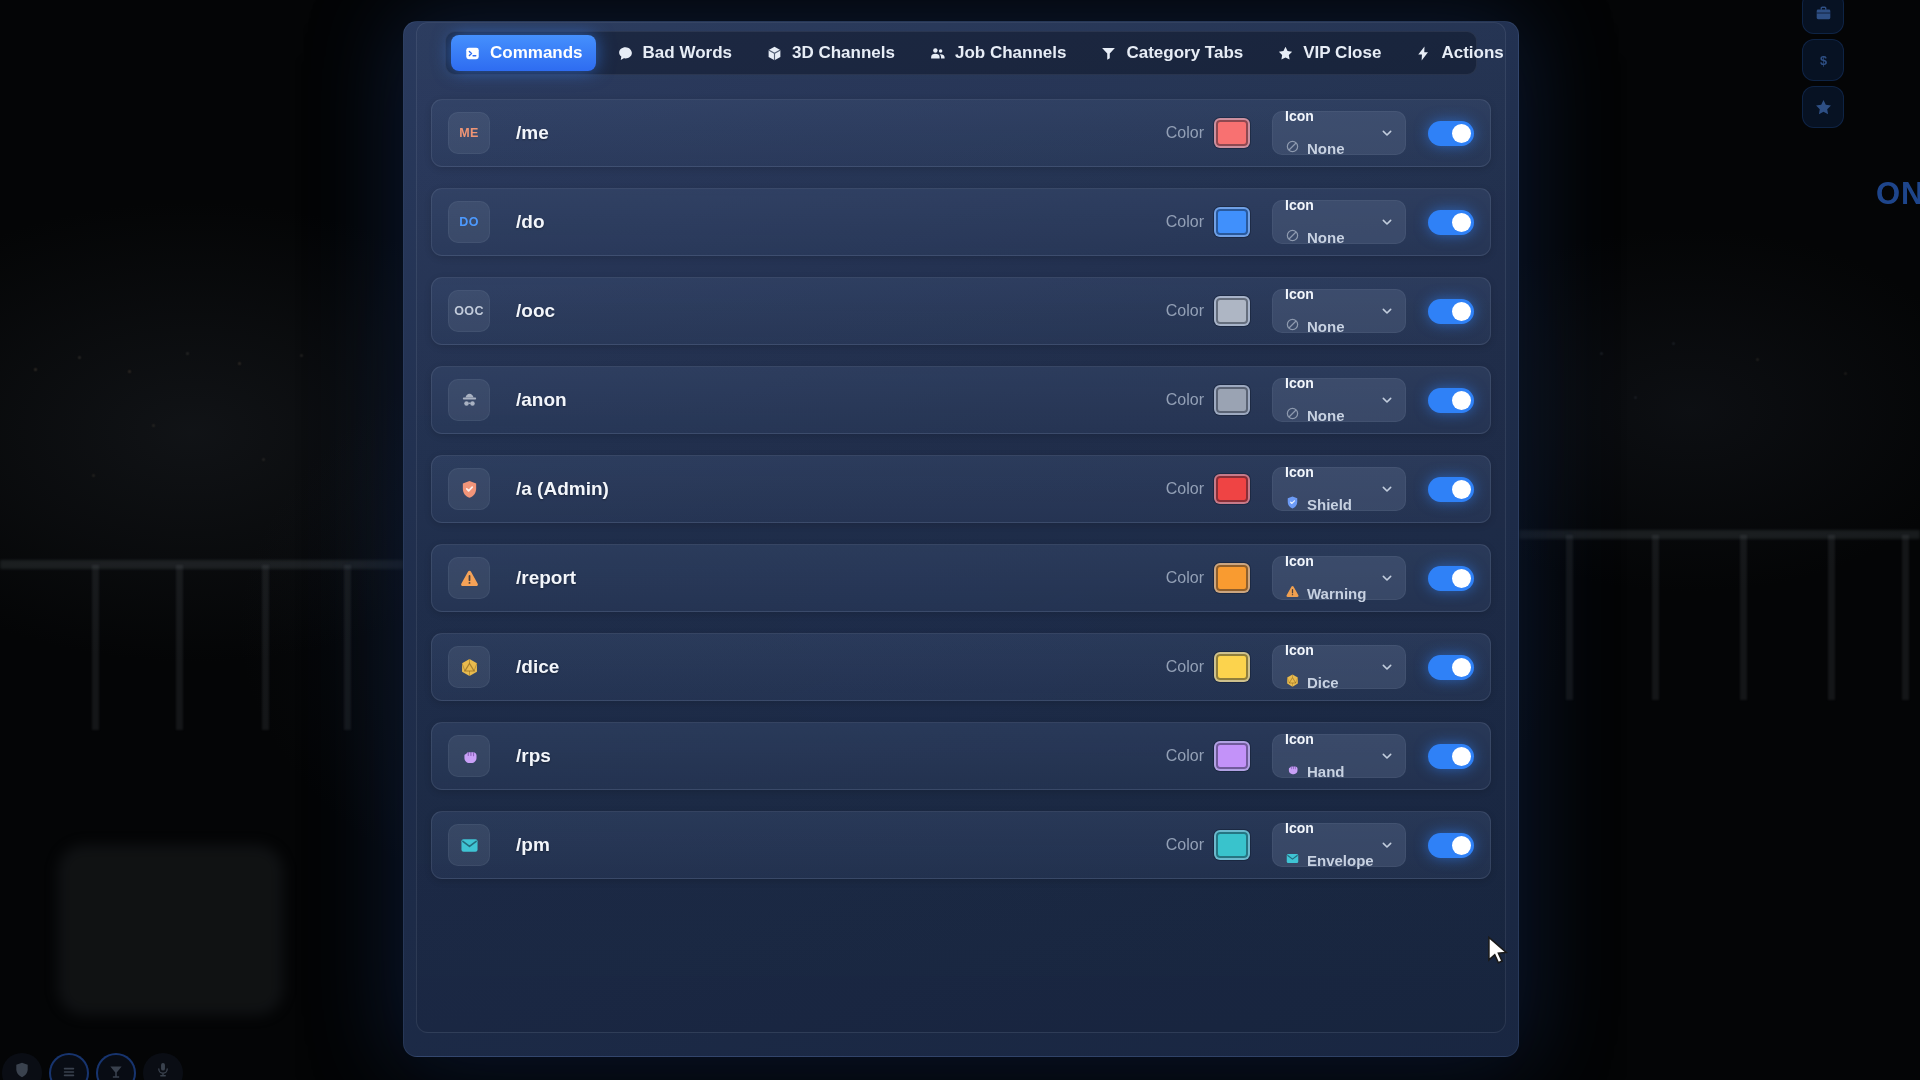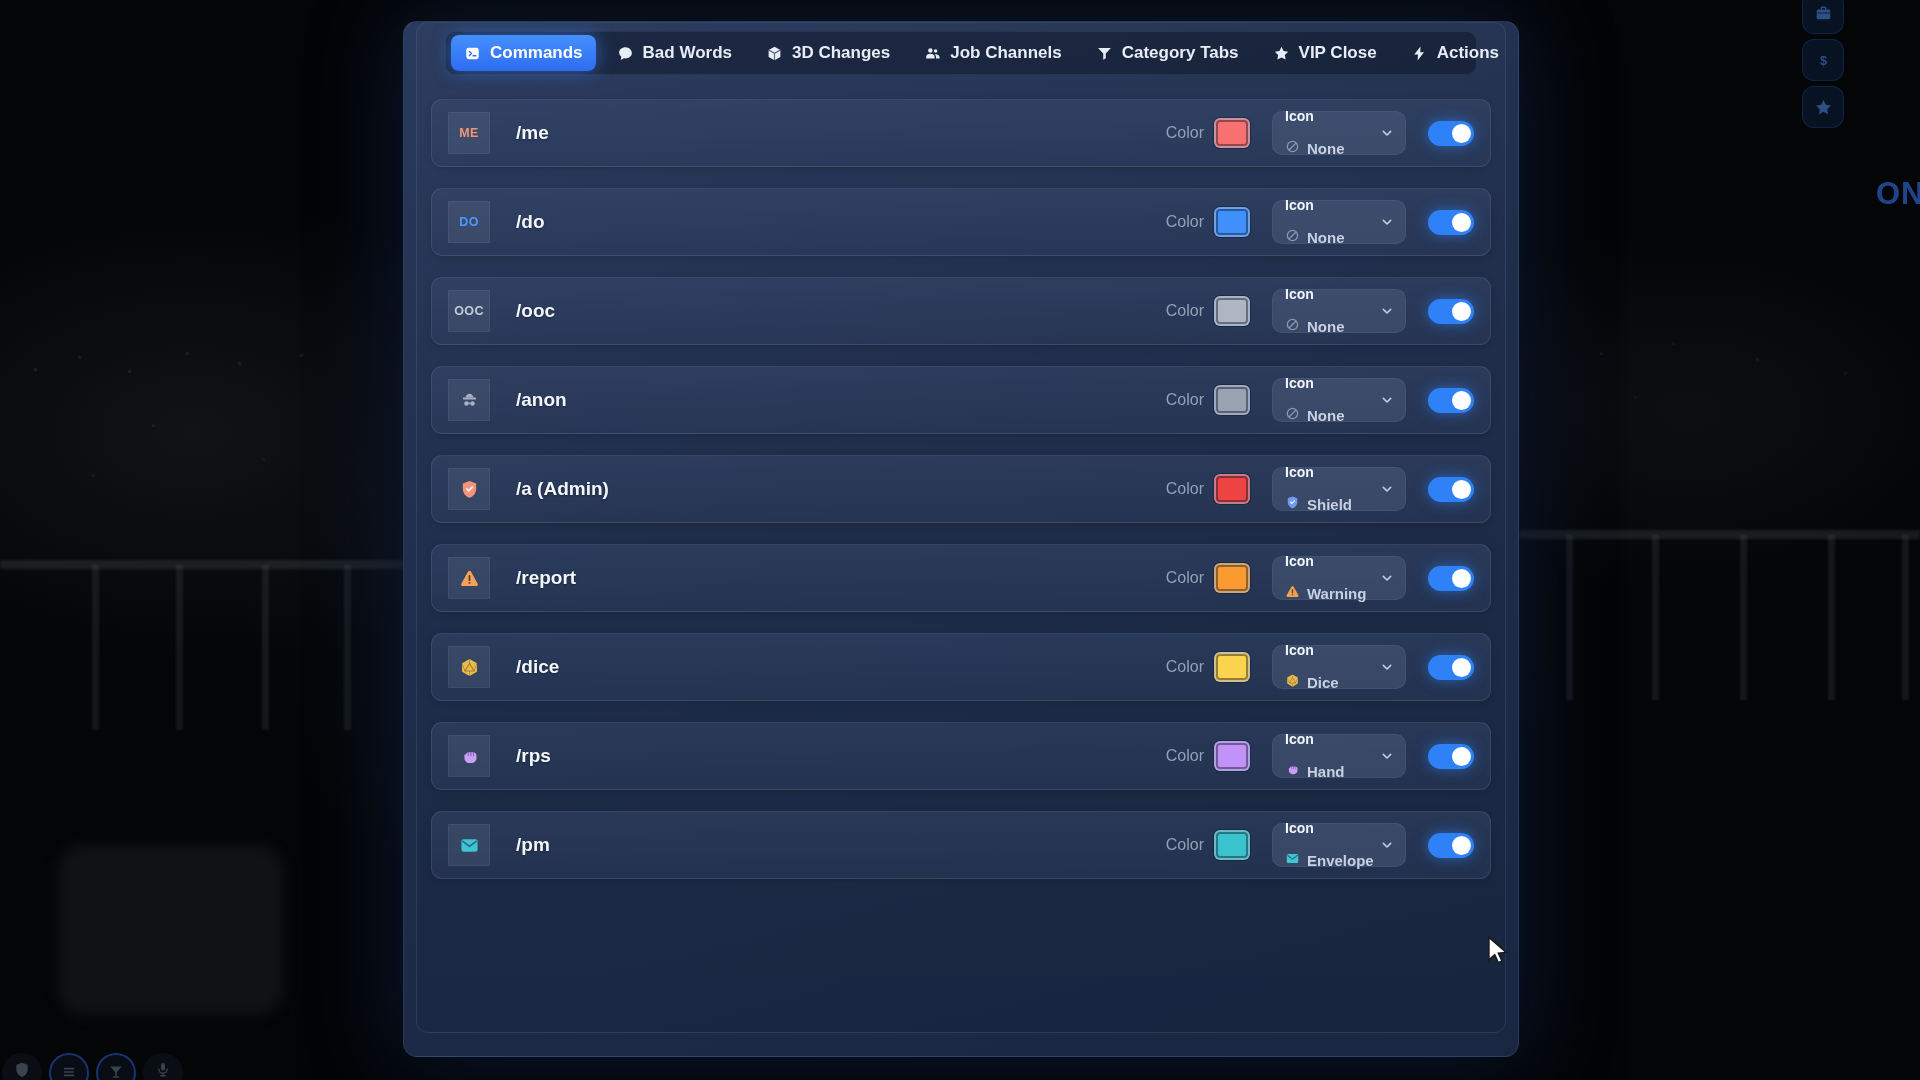--- a/index.html
+++ b/index.html
@@ -66,21 +66,21 @@
     font-size:17px;font-weight:700;color:#e7edf6;white-space:nowrap;}
   .tab svg{width:17px;height:17px;}
   .tab.active{background:linear-gradient(180deg,#4590fd,#2e6cf1);color:#fff;
     box-shadow:0 0 18px rgba(59,130,246,.6);}
   
   .list{display:flex;flex-direction:column;gap:21px;}
   .row{height:68px;flex:0 0 68px;border-radius:11px;display:flex;align-items:center;
     padding:0 16px;box-sizing:border-box;
     background:linear-gradient(180deg, rgba(62,81,118,.40), rgba(48,65,99,.38));
     border:1px solid rgba(148,163,184,.16);box-shadow:0 2px 7px rgba(0,0,0,.14);}
-  .badge{width:40px;height:40px;border-radius:1px;background:rgba(148,163,184,.14);
+  .badge{width:40px;height:40px;border-radius:10px;background:rgba(148,163,184,.14);
     border:1px solid rgba(148,163,184,.10);display:flex;align-items:center;justify-content:center;
     font-size:12.5px;font-weight:800;letter-spacing:.4px;}
   .badge svg{width:21px;height:21px;}
   .cmd{margin-left:26px;font-size:19px;font-weight:700;color:#f3f6fb;
     text-shadow:0 1px 2px rgba(0,0,0,.35);}
   .right{margin-left:auto;display:flex;align-items:center;}
   .color-label{font-size:16px;color:#93a0b6;margin-right:10px;}
   .swatch{width:32px;height:26px;border-radius:6px;margin-right:22px;cursor:pointer;
     border:2px solid rgba(160,175,205,.5);
     box-shadow:inset 0 0 0 2px rgba(13,22,40,.45), 0 0 0 1px rgba(13,22,40,.4);}
@@ -188,21 +188,21 @@
           <svg viewBox="0 0 24 24">
             <path d="M12 3c-5 0-9 3.4-9 7.6 0 2.3 1.2 4.4 3.1 5.8L5.3 21l4.3-2.2c.8.1 1.6.2 2.4.2 5 0 9-3.4 9-7.7S17 3 12 3z" fill="currentColor"></path>
           </svg>
           <span>Bad Words</span>
         </div>
         <div class="tab">
           <svg viewBox="0 0 24 24">
             <path d="M12 2.4l8.3 4.7v9.8L12 21.6l-8.3-4.7V7.1L12 2.4z" fill="currentColor"></path>
             <path d="M12 11.8v9.8M3.7 7.1l8.3 4.7 8.3-4.7" fill="none" stroke="rgba(23,37,64,0.7)" stroke-width="1.6"></path>
           </svg>
-          <span>3D Changes</span>
+          <span>3D Channels</span>
         </div>
         <div class="tab">
           <svg viewBox="0 0 24 24">
             <circle cx="9" cy="7.8" r="3.1" fill="currentColor"></circle>
             <circle cx="16.4" cy="8.6" r="2.5" fill="currentColor"></circle>
             <path d="M9 12.4c-3.3 0-6 1.7-6 4.5V19h12v-2.1c0-2.8-2.7-4.5-6-4.5z" fill="currentColor"></path>
             <path d="M16.4 13c-.5 0-1 .1-1.5.2 1.3 1 2.1 2.3 2.1 3.7V19H22v-1.7c0-2.5-2.7-4.3-5.6-4.3z" fill="currentColor"></path>
           </svg>
           <span>Job Channels</span>
         </div>

